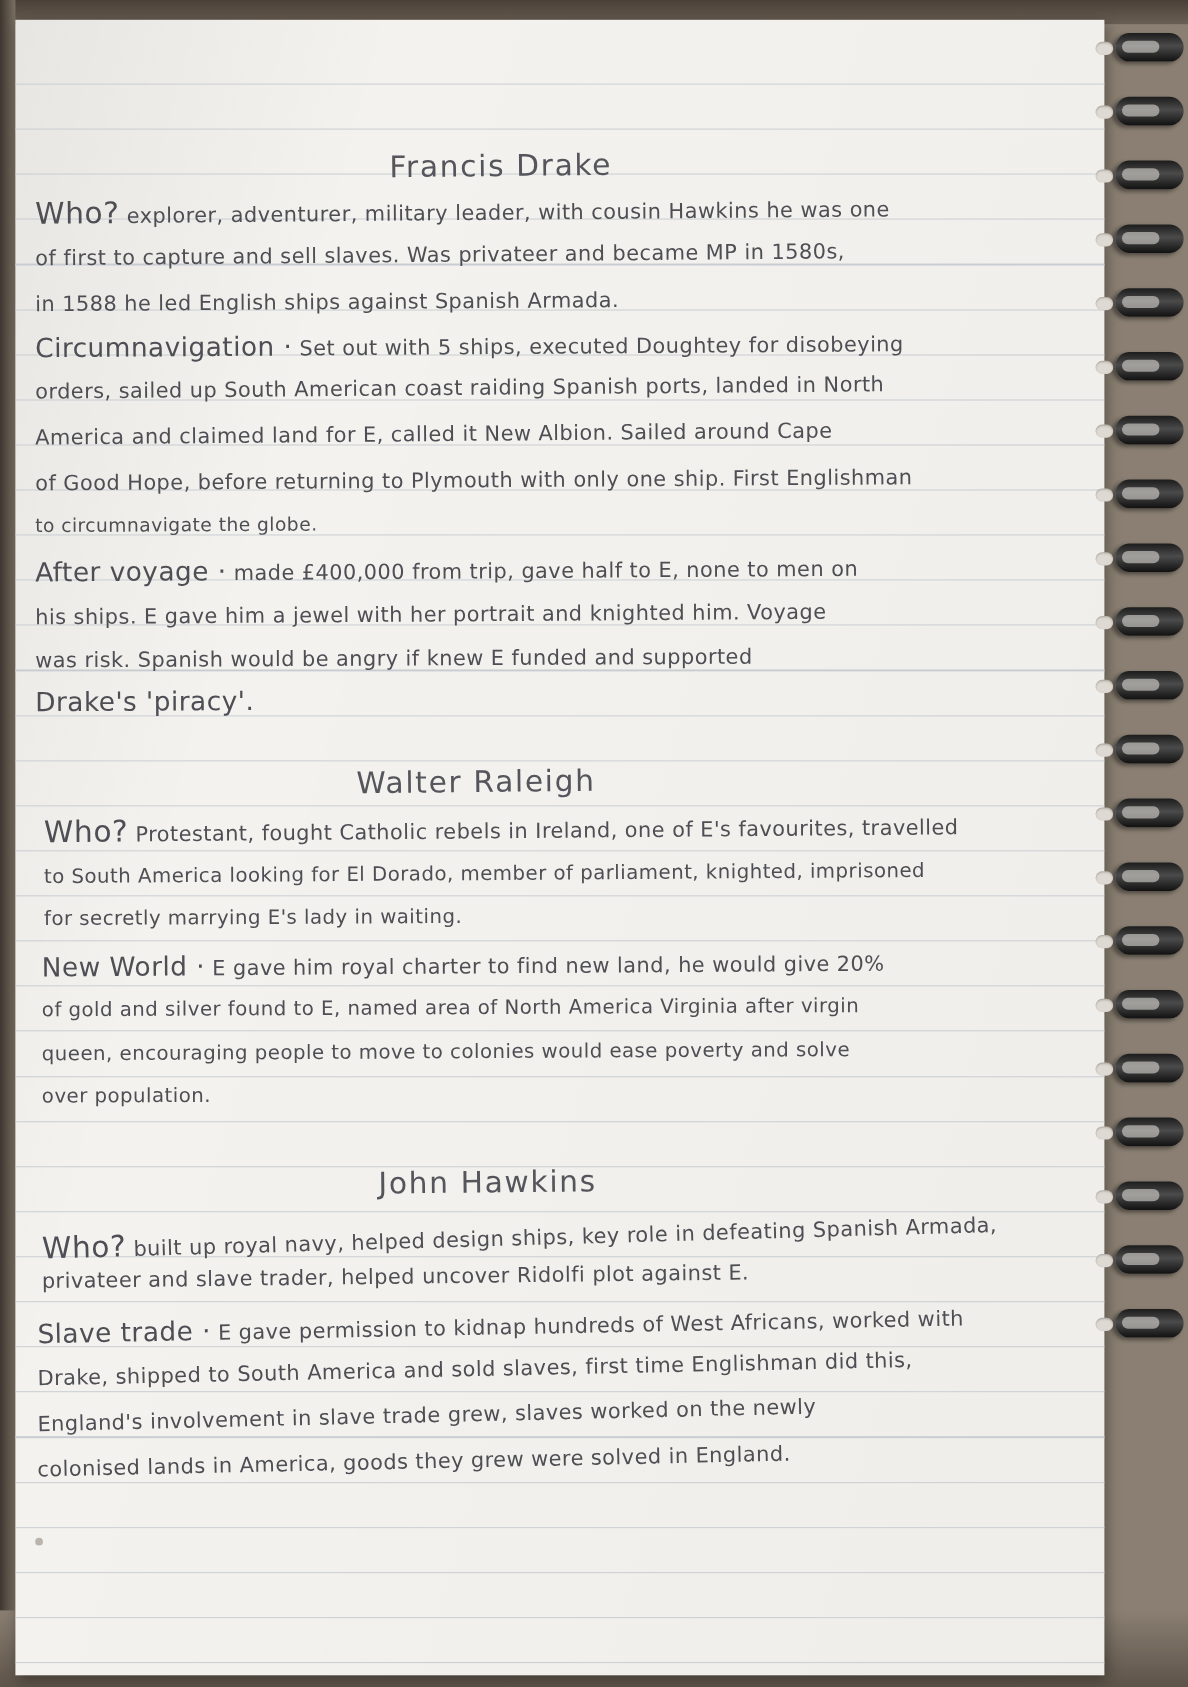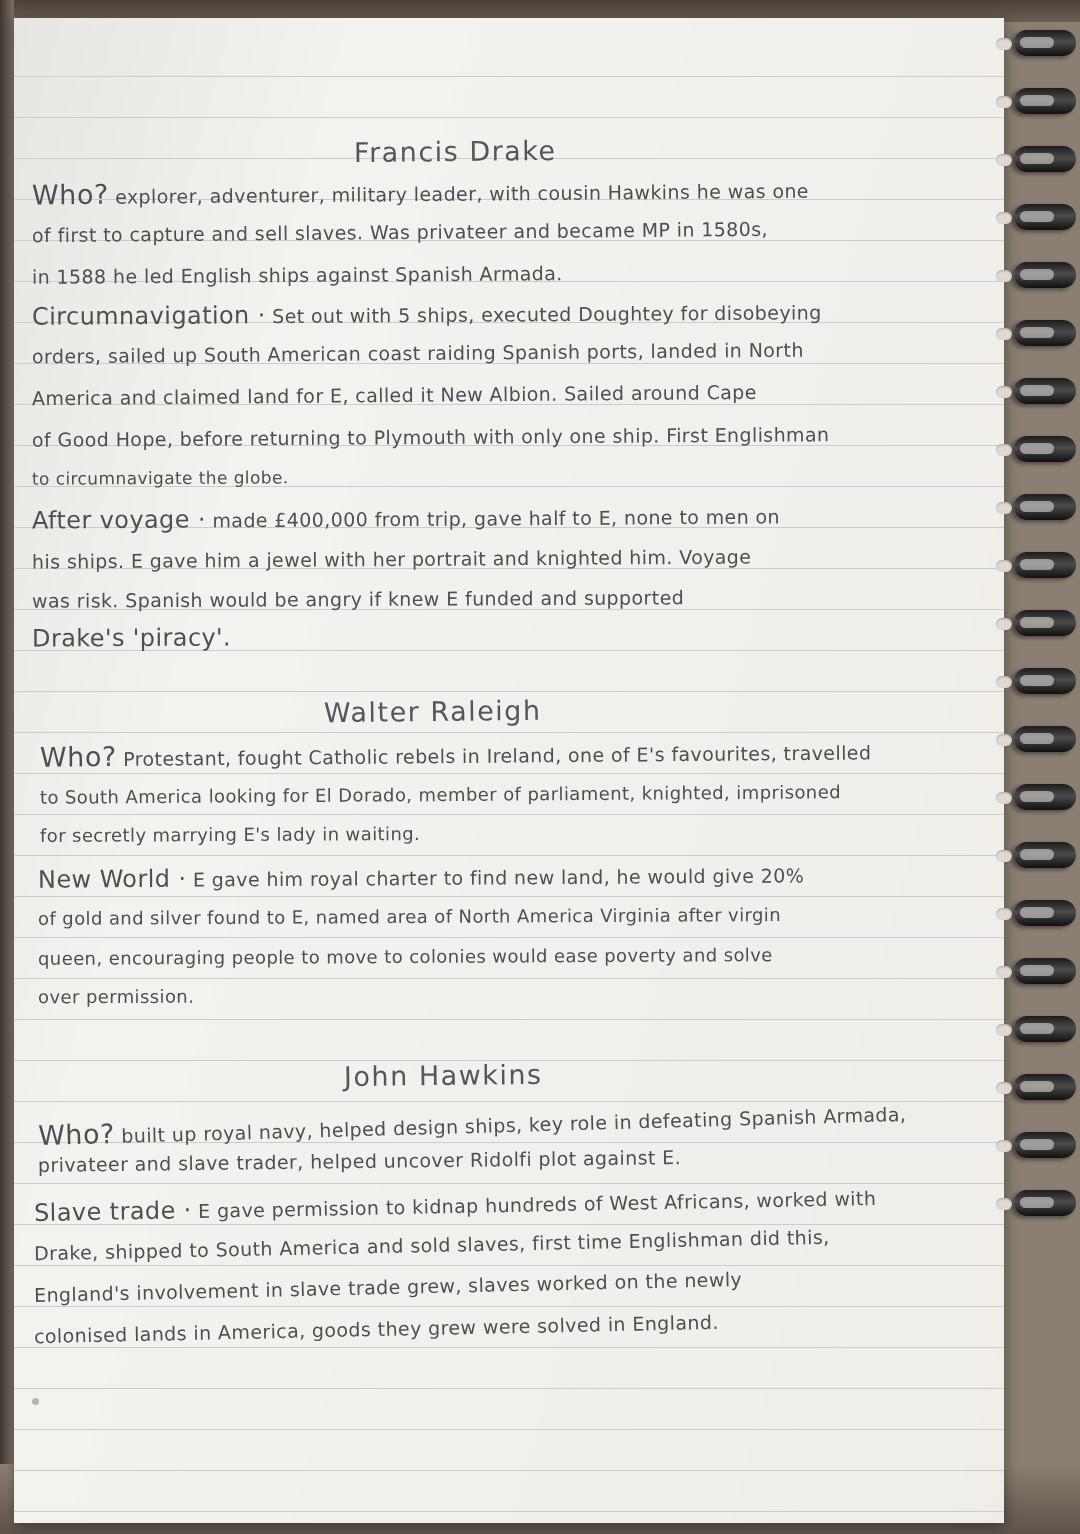--- a/index.html
+++ b/index.html
@@ -205,21 +205,21 @@
       </div>
       <div class="line" style="left:26px; top:766px; font-size:18px; transform:rotate(-0.4deg);">to South America looking for El Dorado, member of parliament, knighted, imprisoned</div>
       <div class="line" style="left:26px; top:806px; font-size:18px; transform:rotate(-0.3deg);">for secretly marrying E's lady in waiting.</div>
 
       <div class="line" style="left:24px; top:845px; transform:rotate(-0.4deg);">
         <span class="big">New World ·</span>
         <span>E gave him royal charter to find new land, he would give 20%</span>
       </div>
       <div class="line" style="left:24px; top:888px; font-size:18px; transform:rotate(-0.3deg);">of gold and silver found to E, named area of North America Virginia after virgin</div>
       <div class="line" style="left:24px; top:928px; font-size:18px; transform:rotate(-0.3deg);">queen, encouraging people to move to colonies would ease poverty and solve</div>
-      <div class="line" style="left:24px; top:968px; font-size:18px; transform:rotate(-0.2deg);">over permission.</div>
+      <div class="line" style="left:24px; top:968px; font-size:18px; transform:rotate(-0.2deg);">over population.</div>
 
       <div class="heading" style="left:330px; top:1042px;">John Hawkins</div>
 
       <div class="line" style="left:24px; top:1090px; transform:rotate(-1.6deg);">
         <span class="lead">Who?</span>
         <span>built up royal navy, helped design ships, key role in defeating Spanish Armada,</span>
       </div>
       <div class="line" style="left:24px; top:1132px; transform:rotate(-0.7deg);">privateer and slave trader, helped uncover Ridolfi plot against E.</div>
 
       <div class="line" style="left:20px; top:1173px; transform:rotate(-1.1deg);">

